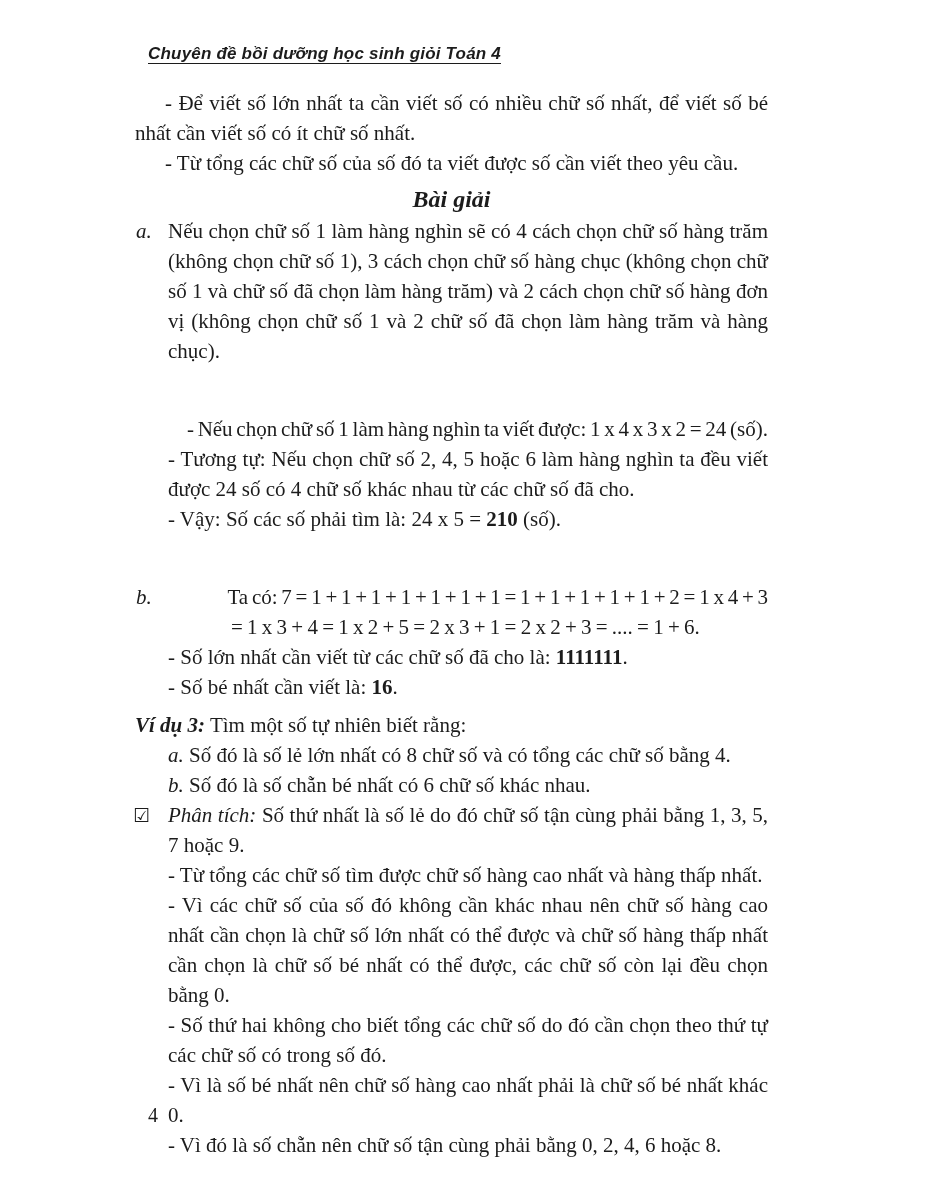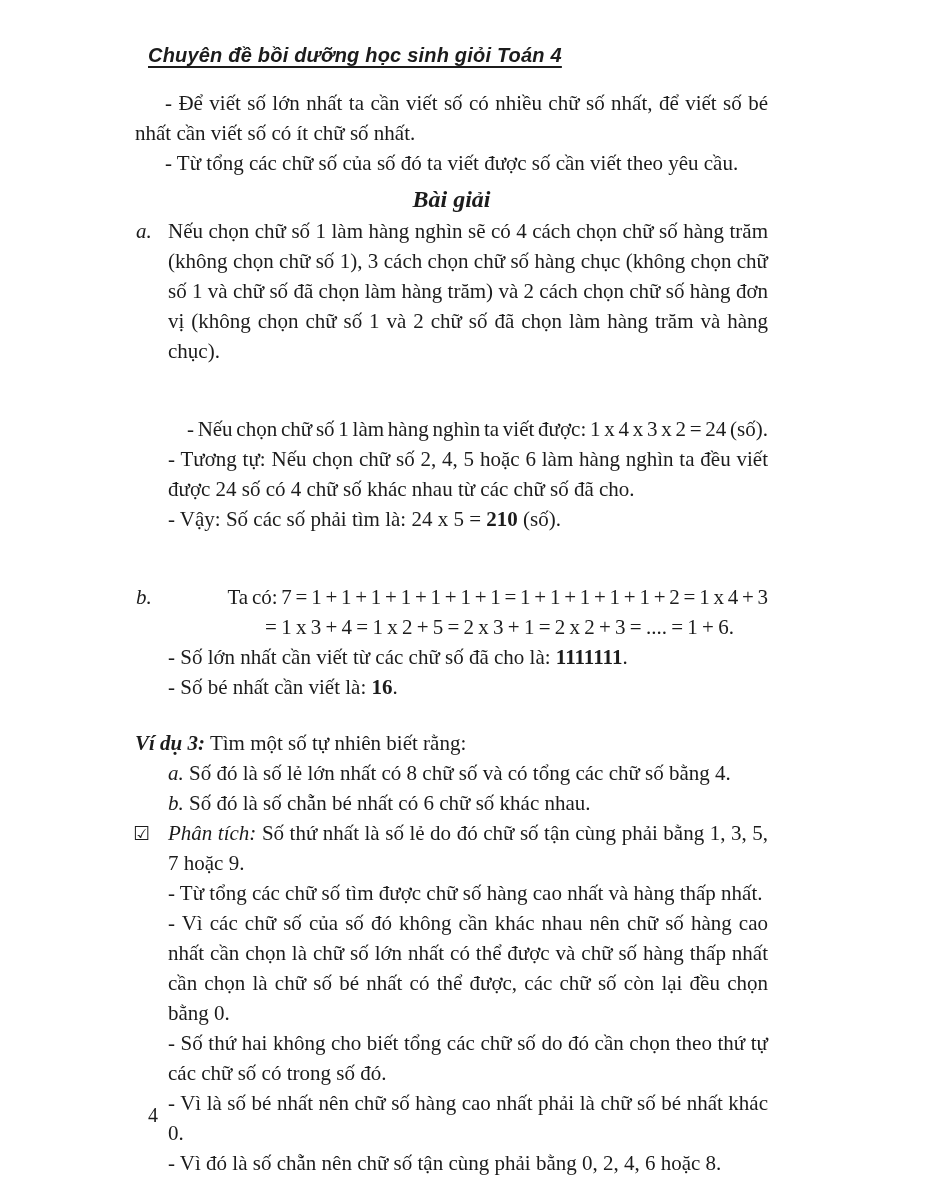--- a/index.html
+++ b/index.html
@@ -19,21 +19,21 @@
   .doc-header {
     position: absolute;
     left: 148px;
     top: 44px;
     width: 633px;
   }
   .doc-header .header-text {
     font-family: "Liberation Sans", sans-serif;
     font-style: italic;
     font-weight: 700;
-    font-size: 20px;
+    font-size: 17px;
     letter-spacing: 0.2px;
     text-decoration: underline;
     text-underline-offset: 4px;
     color: #1c1c1c;
   }
   .content {
     position: absolute;
     left: 135px;
     top: 88px;
     width: 633px;
@@ -66,25 +66,25 @@
     font-style: italic;
   }
   .oneline {
     white-space: nowrap;
     word-spacing: -1.5px;
     text-align: right;
     margin-top: 48px;
   }
   .eq2 {
     padding-left: 63px;
-    text-align: center;
+    text-align: left;
     word-spacing: -1px;
   }
   .example-head {
-    margin-top: 26px;
+    margin-top: 8px;
   }
   .ex-label {
     font-weight: 700;
     font-style: italic;
   }
   .sub-item {
     padding-left: 33px;
   }
   .sub-marker {
     font-style: italic;

